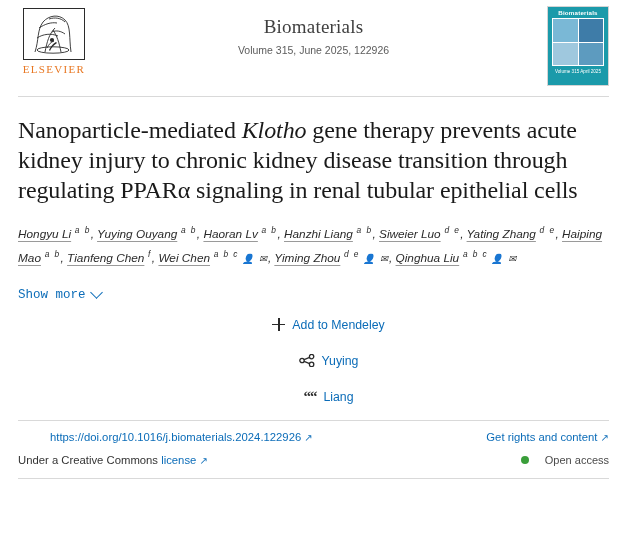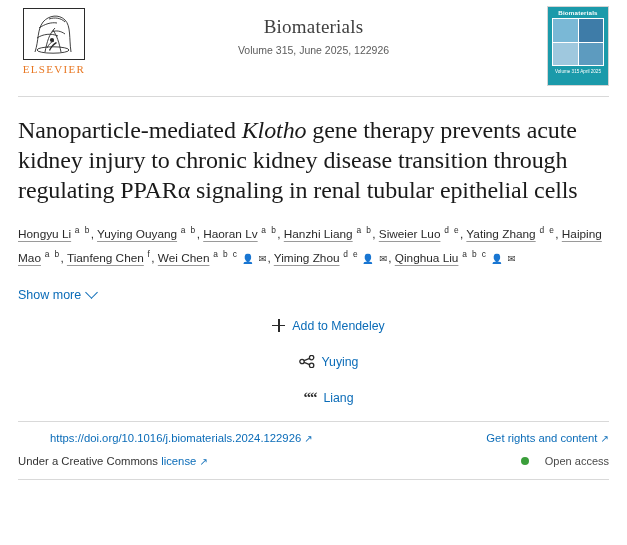--- a/index.html
+++ b/index.html
@@ -123,20 +123,21 @@
     letter-spacing: -0.1px;
   }
   .title em { font-style: italic; }
 
   
   .authors {
     margin: 16px 18px 0 18px;
     font-size: 11.8px;
     line-height: 1.95;
     color: #2a2a2a;
+    font-style: italic;
   }
   .author {
     text-decoration: underline;
     text-decoration-color: #9a9a9a;
     text-underline-offset: 2.5px;
     cursor: pointer;
   }
   .sup {
     font-size: 8.4px;
     vertical-align: super;
@@ -154,20 +155,21 @@
 
   
   .show-more {
     margin: 18px 0 0 18px;
     color: #0b6cb8;
     font-size: 12.5px;
     display: inline-flex;
     align-items: center;
     gap: 6px;
     cursor: pointer;
+    font-family: Liberation Mono, monospace;
   }
   .chev {
     display: inline-block;
     width: 9px; height: 9px;
     border-right: 1.6px solid #0b6cb8;
     border-bottom: 1.6px solid #0b6cb8;
     transform: rotate(45deg);
     position: relative;
     top: -2px;
   }

